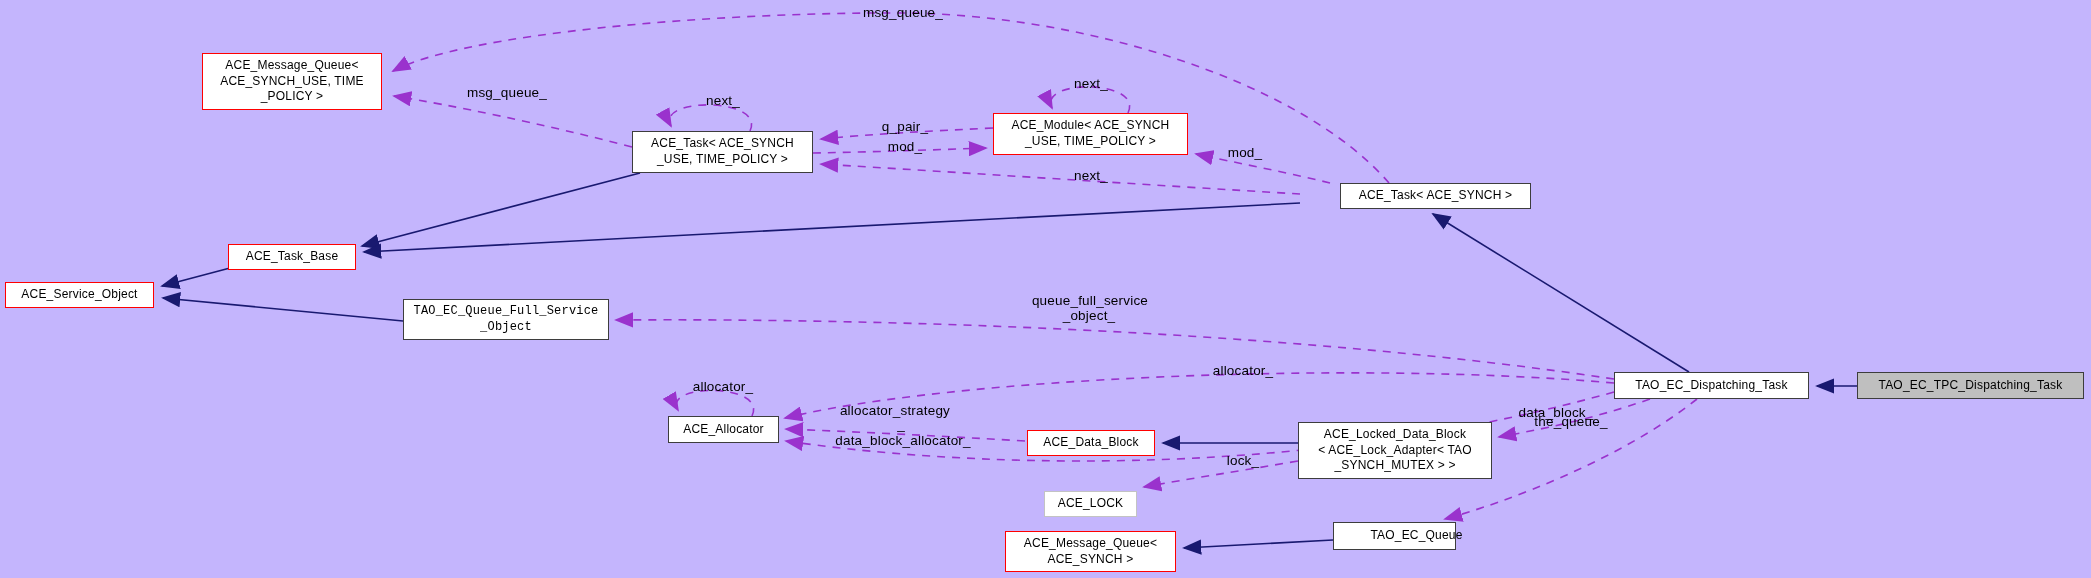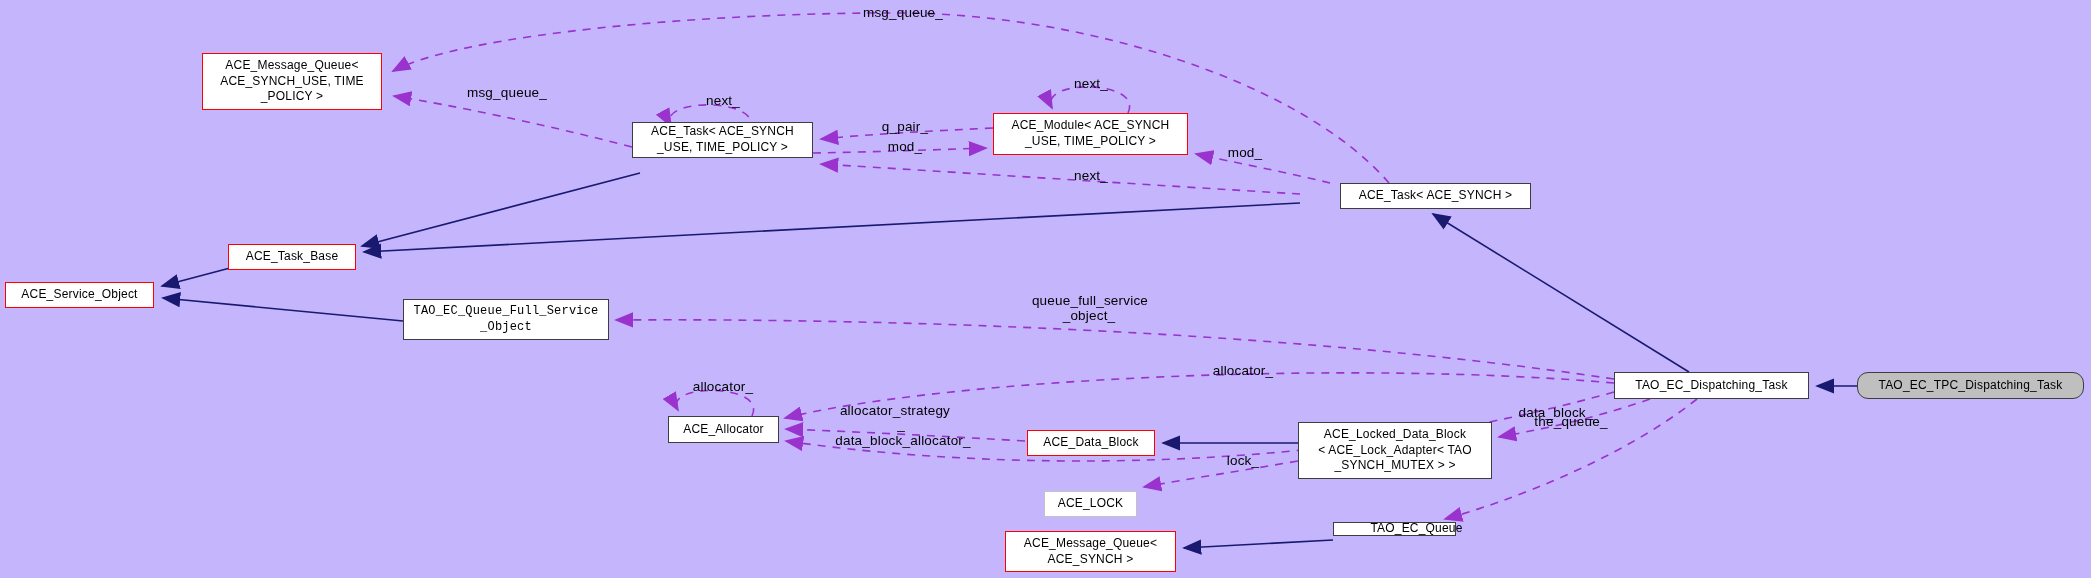--- a/index.html
+++ b/index.html
@@ -20,21 +20,21 @@
     background:#ffffff;
     border:1.5px solid #3d3d3d;
     color:#000;
     font-size:12px;
     line-height:1.32;
     letter-spacing:0.2px;
     white-space:nowrap;
   }
   .node.red{border-color:#ff0000;}
   .node.lightgray{border-color:#c3c3c3;margin-top:12px;}
-  .node.grayfill{background:#bfbfbf;border-radius:11px;}
+  .node.grayfill{background:#bfbfbf;}
   .edge-label{
     position:absolute;
     transform:translate(-50%,-50%);
     font-size:13.5px;
     letter-spacing:0.2px;
     color:#000;
     white-space:nowrap;
   }
 </style>
 </head>
@@ -96,21 +96,21 @@
       <div class="edge-label" style="left: 1243px; top: 460px;">lock_</div>
       <div class="edge-label" style="left: 1556px; top: 412px;">data_block_</div>
       <div class="edge-label" style="left: 1555px; top: 421px; margin-left: 16px;">the_queue_</div>
     </div>
   <div id="nodes">
       <div class="node red" style="left: 202px; top: 53px; width: 180px; height: 57px;">
         <span>ACE_Message_Queue&lt;</span>
         <span>ACE_SYNCH_USE, TIME</span>
         <span>_POLICY &gt;</span>
       </div>
-      <div class="node" style="left: 632px; top: 122px; width: 181px; height: 36px; align-items: center;">
+      <div class="node" style="left: 632px; top: 131px; width: 181px; height: 42px; align-items: center;">
         <span>ACE_Task&lt; ACE_SYNCH</span>
         <span>_USE, TIME_POLICY &gt;</span>
       </div>
       <div class="node red" style="left: 993px; top: 113px; width: 195px; height: 42px;">
         <span>ACE_Module&lt; ACE_SYNCH</span>
         <span>_USE, TIME_POLICY &gt;</span>
       </div>
       <div class="node" style="left: 1300px; top: 183px; width: 191px; height: 26px; margin-left: 40px;">
         <span>ACE_Task&lt; ACE_SYNCH &gt;</span>
       </div>
@@ -135,21 +135,21 @@
       </div>
       <div class="node" style="left: 1298px; top: 422px; width: 194px; height: 57px;">
         <span>ACE_Locked_Data_Block</span>
         <span>&lt; ACE_Lock_Adapter&lt; TAO</span>
         <span>_SYNCH_MUTEX &gt; &gt;</span>
       </div>
       <div class="node red" style="left: 1005px; top: 531px; width: 171px; height: 41px;">
         <span>ACE_Message_Queue&lt;</span>
         <span>ACE_SYNCH &gt;</span>
       </div>
-      <div class="node" style="left: 1333px; top: 522px; width: 123px; height: 14px; padding-left: 44px;">
+      <div class="node" style="left: 1333px; top: 522px; width: 123px; height: 28px; padding-left: 44px;">
         <span>TAO_EC_Queue</span>
       </div>
       <div class="node" style="left: 1614px; top: 372px; width: 195px; height: 27px;">
         <span>TAO_EC_Dispatching_Task</span>
       </div>
       <div class="node grayfill" style="left: 1857px; top: 372px; width: 227px; height: 27px;">
         <span>TAO_EC_TPC_Dispatching_Task</span>
       </div>
     </div>
 </div>

